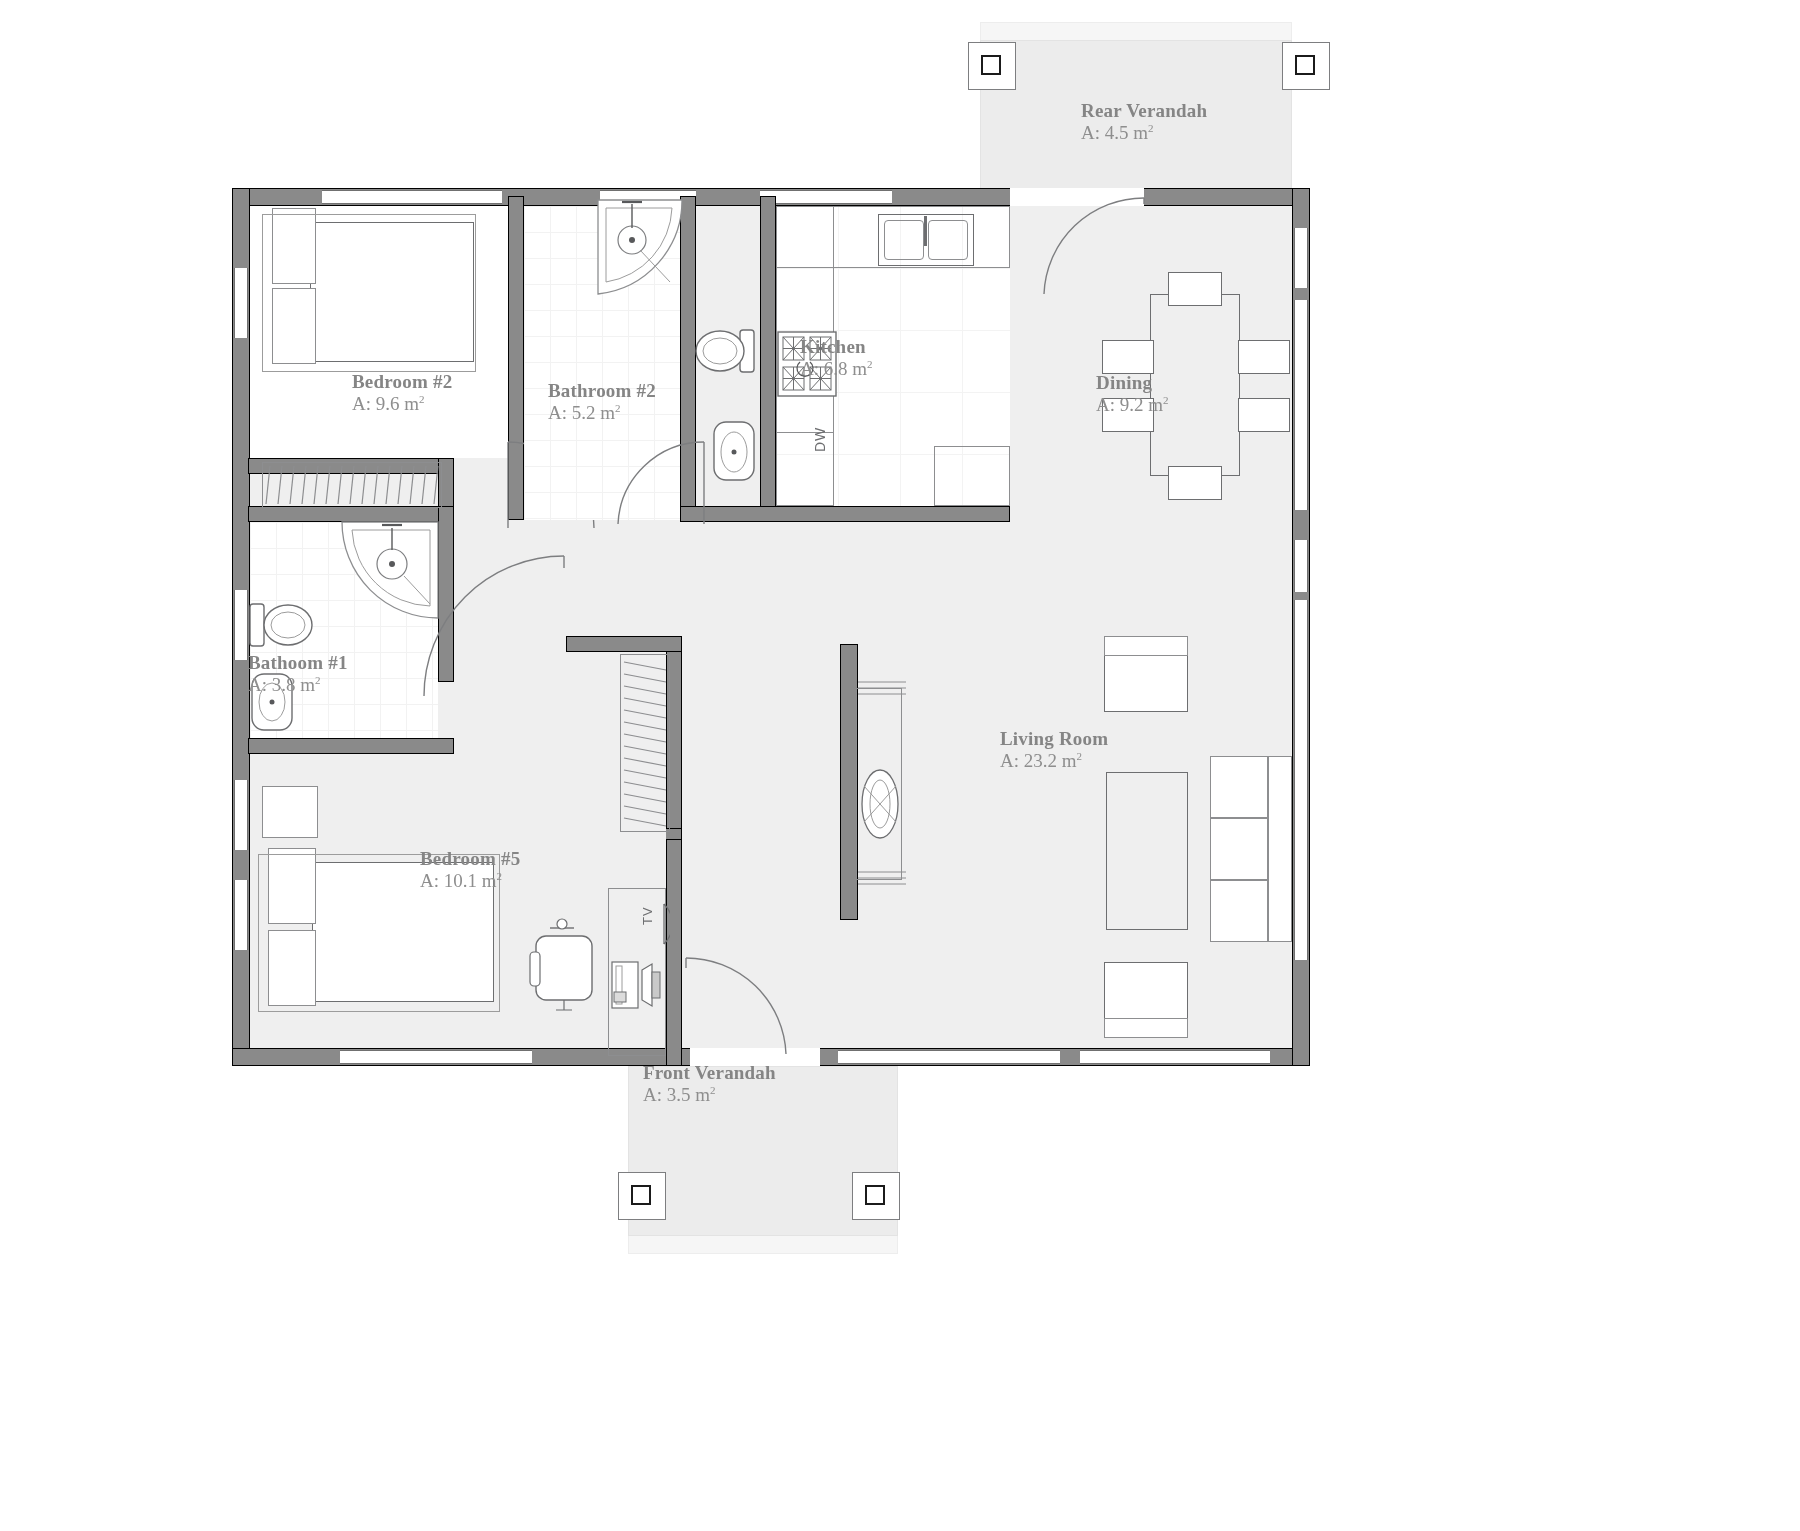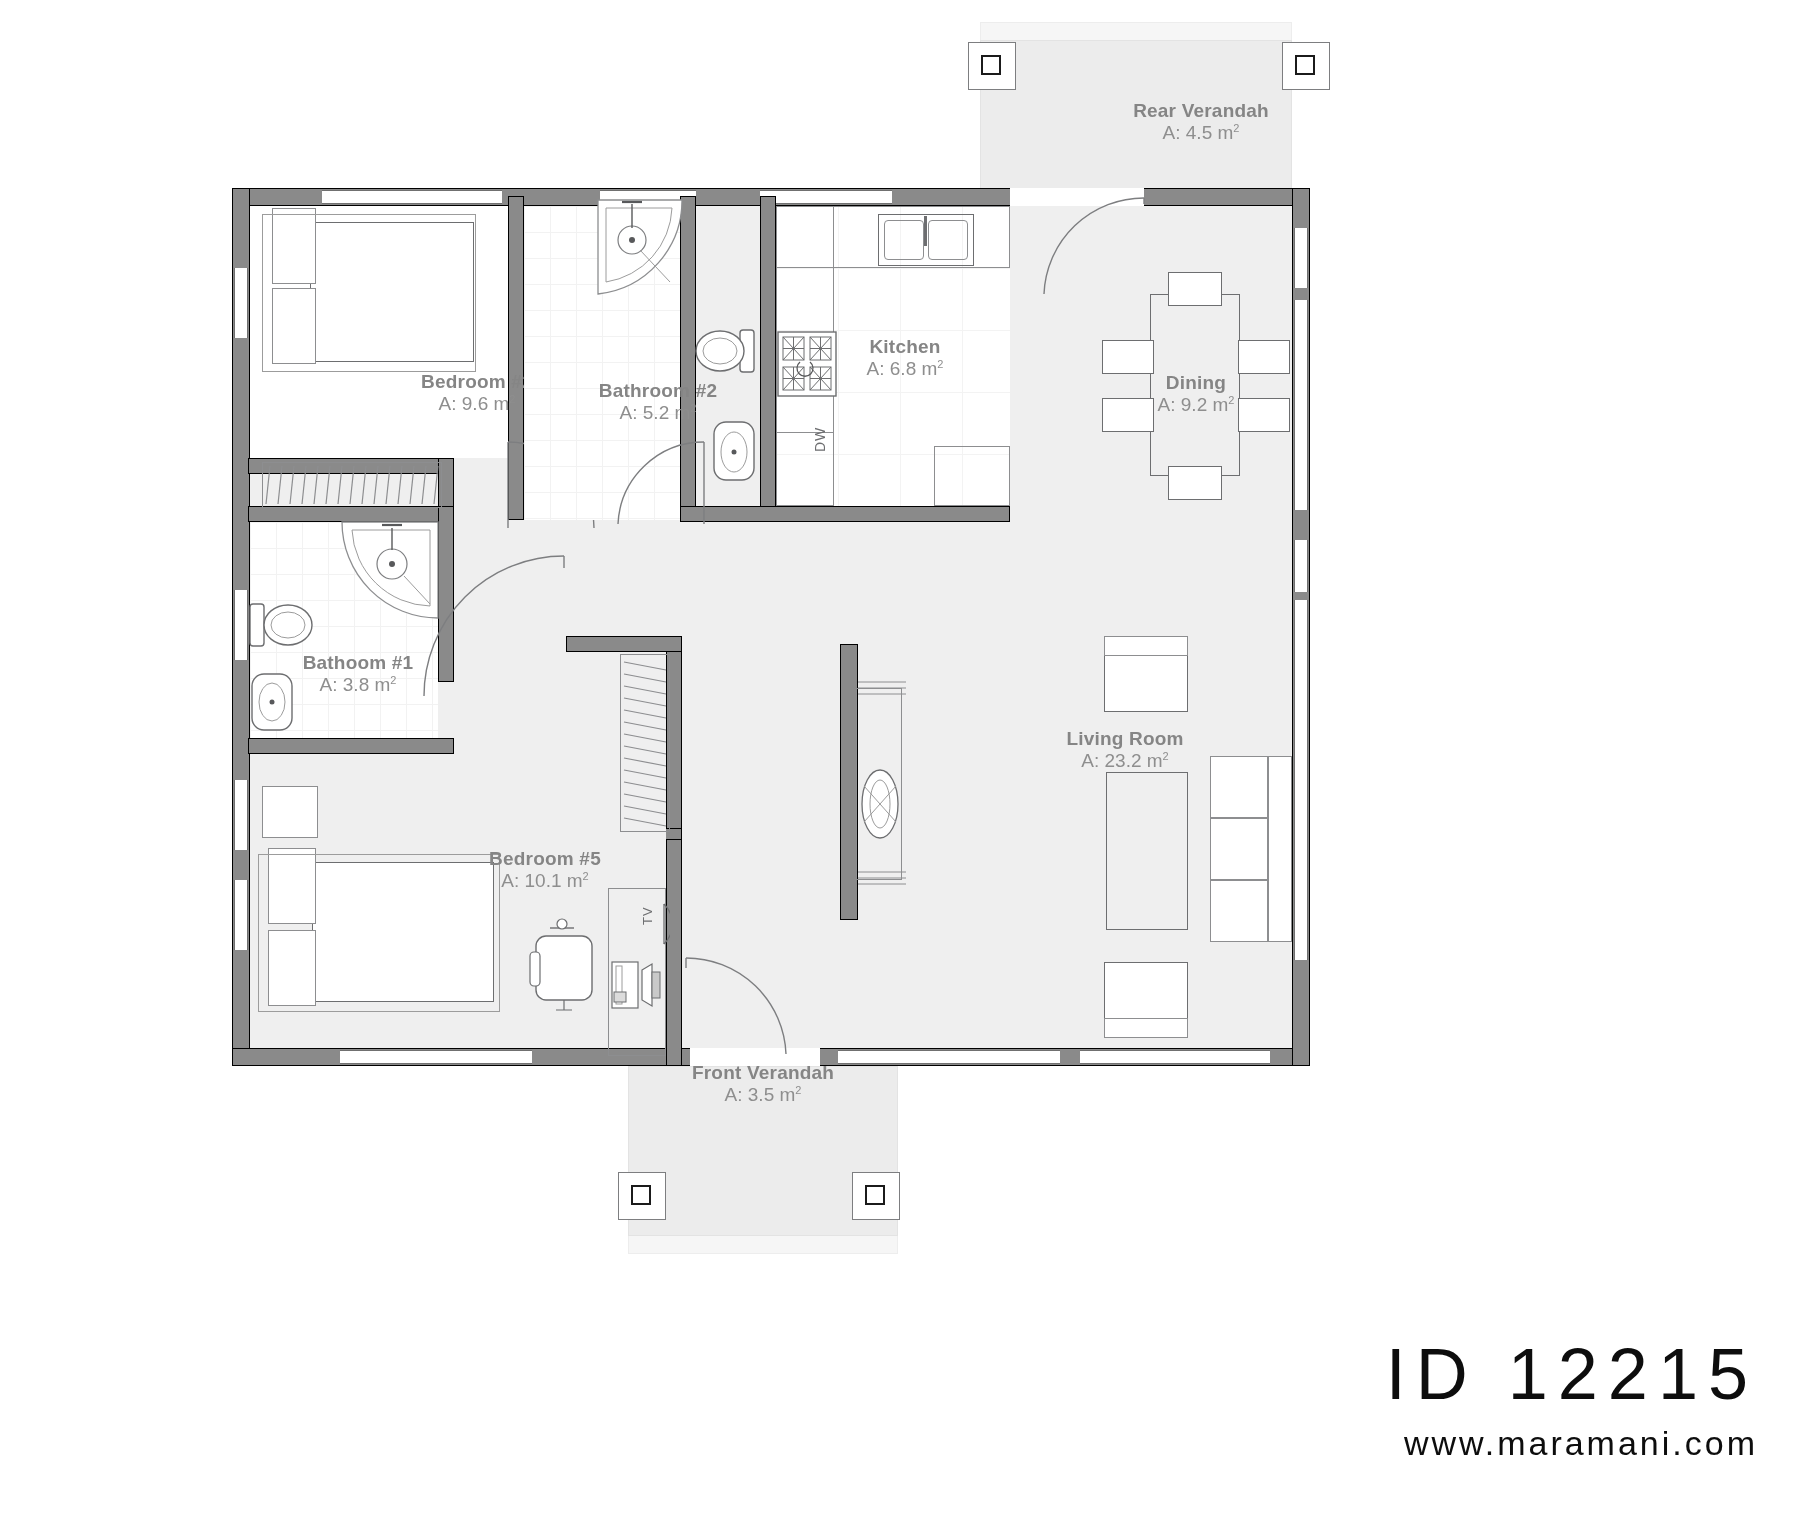--- a/index.html
+++ b/index.html
@@ -33,21 +33,21 @@
 
   
   .col-out{position:absolute;border:1.5px solid #7d7e80;background:#ffffff;box-sizing:border-box;}
   .col-in{position:absolute;border:2.5px solid #1b1b1b;background:#ffffff;box-sizing:border-box;}
 
   
   .win{position:absolute;background:#ffffff;border-top:1px solid #707070;border-bottom:1px solid #707070;box-sizing:border-box;}
   .win-v{position:absolute;background:#ffffff;border-left:1px solid #707070;border-right:1px solid #707070;box-sizing:border-box;}
 
   
-  .label{position:absolute;text-align:center;color:#8c8c8c;line-height:1.18;white-space:nowrap;}
+  .label{position:absolute;color:#8c8c8c;line-height:1.18;white-space:nowrap;font-family:Liberation Serif, serif;}
   .label .name{font-weight:bold;font-size:19px;color:#858585;display:block;letter-spacing:.2px;}
   .label .area{font-weight:normal;font-size:19px;color:#8e8e8e;display:block;}
   .label .area sup{font-size:11px;vertical-align:super;}
 
   .tinylabel{position:absolute;color:#6d6e70;font-size:14px;letter-spacing:1px;}
   .rot90{transform:rotate(-90deg);transform-origin:0 0;}
 
   
   #brand{position:absolute;right:42px;bottom:68px;text-align:right;color:#0d0d0d;}
   #brand .idline{font-size:72px;letter-spacing:10px;font-weight:300;line-height:1;
@@ -400,18 +400,14 @@
   </div>
   <div class="col-out" style="left:852px;top:1172px;width:48px;height:48px;">
     <div class="col-in" style="left:12px;top:12px;width:20px;height:20px;"></div>
   </div>
 
   <div class="label" style="left:643px;top:1062px;width:240px;">
     <span class="name">Front Verandah</span>
     <span class="area"><span>A: 3.5 m</span><sup>2</sup></span>
   </div>
 
-  <div id="brand">
-    <div class="idline">ID 12215</div>
-    <div class="urlline">www.maramani.com</div>
-  </div>
 
 </div>
 
 </body></html>

